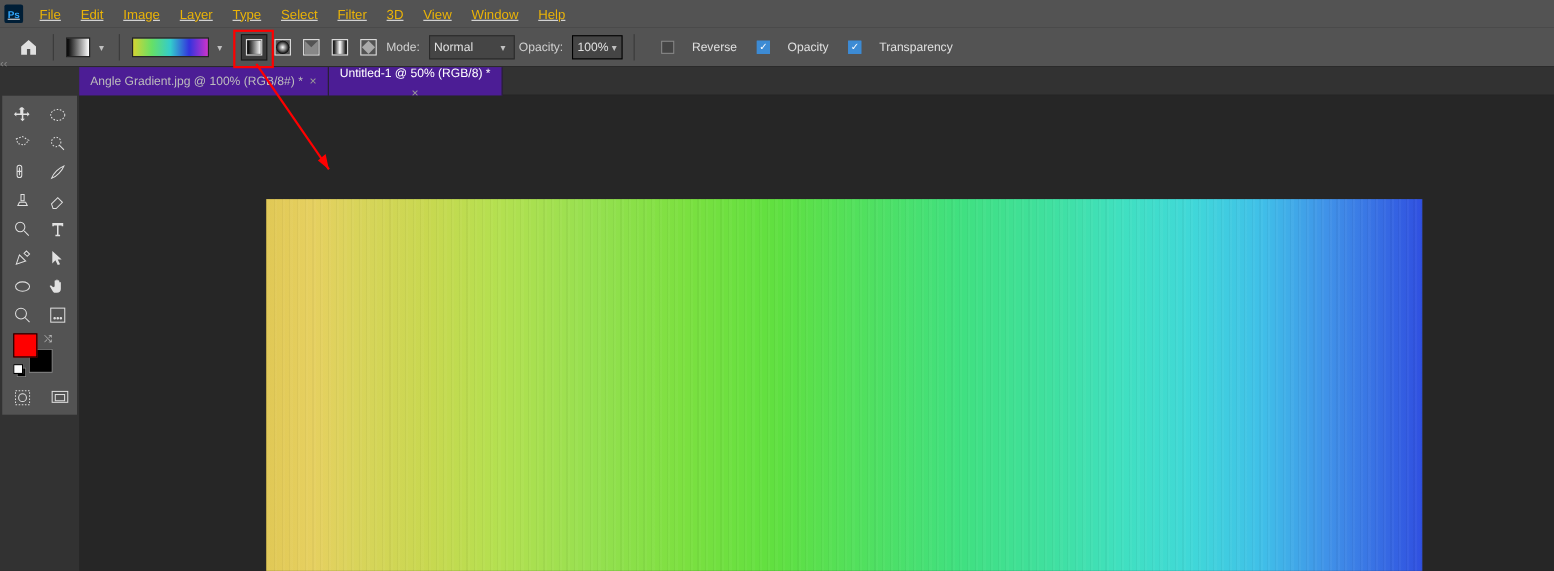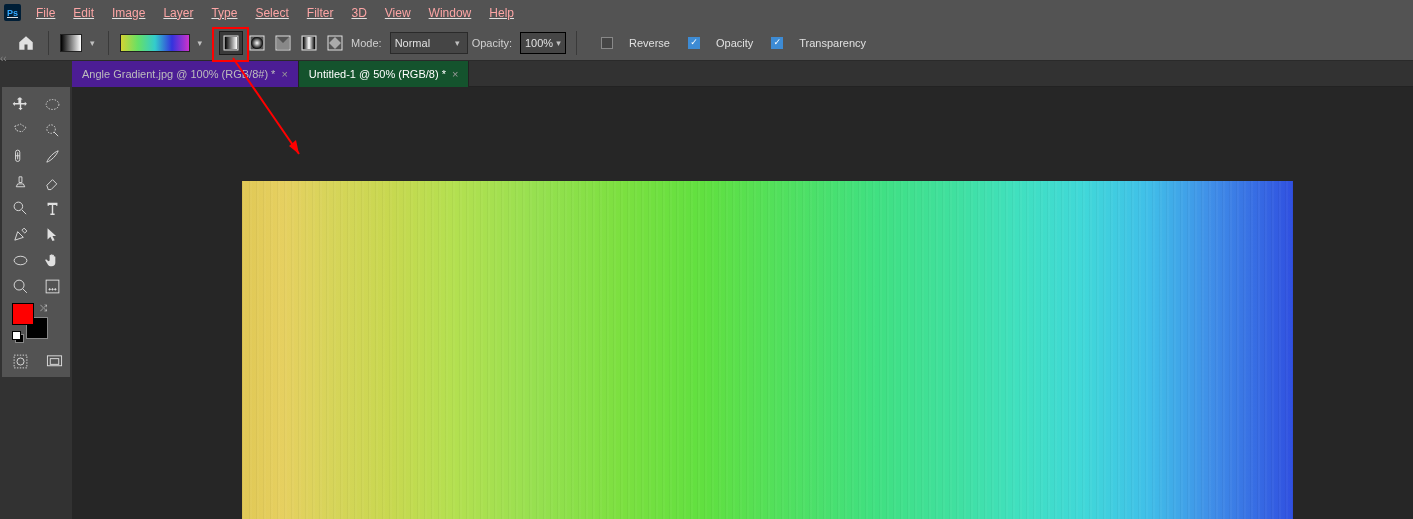--- a/index.html
+++ b/index.html
@@ -1,21 +1,21 @@
 <!DOCTYPE html>
 <html><head>
 <meta charset="utf-8">
 <style>
   * { margin: 0; padding: 0; box-sizing: border-box; font-family: "Segoe UI", Tahoma, sans-serif; }
   body { background: #323232; color: #e0e0e0; width: 1413px; height: 519px; overflow: hidden; position: relative; }
   
   
   .menubar { height: 25px; background: #535353; display: flex; align-items: center; padding-left: 4px; font-size: 12px; text-decoration: underline; }
   .ps-logo { width: 17px; height: 17px; background: #001e36; color: #31a8ff; font-size: 9px; font-weight: bold; display: flex; align-items: center; justify-content: center; margin-right: 6px; border-radius: 2px; }
-  .menu-item { padding: 3px 9px; color: #fca5a5; cursor: pointer; }
+  .menu-item { padding: 3px 9px; color: #eab308; cursor: pointer; }
 
   
   .optionsbar { height: 36px; background: #535353; border-bottom: 1px solid #2a2a2a; display: flex; align-items: center; padding-left: 14px; font-size: 11px; gap: 4px; }
   .divider { width: 1px; height: 24px; background: #3a3a3a; margin: 0 6px; }
   .home-icon svg { width: 18px; height: 18px; fill: #e0e0e0; }
   .icon-btn { width: 24px; height: 24px; display: flex; align-items: center; justify-content: center; cursor: pointer; border: 1px solid transparent; }
   .grad-swatch { width: 24px; height: 18px; background: linear-gradient(to right,#000,#fff); border: 1px solid #222; }
   .chev { font-size: 9px; color: #c0c0c0; padding: 0 3px; }
   .grad-preview { width: 70px; height: 18px; background: linear-gradient(to right, #d4d433,#66e066,#33cccc,#3333dd,#cc33cc); border: 1px solid #222; }
   
@@ -30,21 +30,21 @@
   
   .checkbox { display:flex; align-items:center; gap:16px; margin-left: 14px; cursor:pointer;}
   .cb-box { width:12px; height:12px; border:1px solid #888; background:#454545; display:flex; align-items:center; justify-content:center; }
   .cb-box.checked { background:#3d8bd4; border-color:#3d8bd4; }
   .cb-box.checked::after { content:"✓"; color:#fff; font-size:9px; line-height:1; }
   .collapse-chev { position:absolute; left:0px; top:53px; font-size:10px; color:#888;}
 
   
   .doc-tabs { position:absolute; left:72px; top:61px; right:0; height:26px; background:#323232; display:flex; border-bottom: 1px solid #222;}
   .doc-tab { height:26px; padding: 0 10px; display:flex; align-items:center; gap:6px; font-size:11px; color:#bdbdbd; background:#4c1d95; border-right:1px solid #222; cursor:pointer;}
-  .doc-tab.active { background:#14532d; color:#ffffff; }
+  .doc-tab.active { background:#4c1d95; color:#ffffff;flex-direction:column; }
   .doc-tab .close-x { font-size:11px; color:#999;}
   
   
   .tools-panel { position:absolute; left:2px; top:87px; width:68px; background:#535353; padding:4px 2px; display:grid; grid-template-columns: 1fr 1fr; gap:0px 0px; }
   .tool { width: 32px; height: 26px; display:flex; align-items:center; justify-content:center; cursor:pointer;}
   .tool svg { width:17px; height:17px; stroke:#e0e0e0; fill:none; stroke-width:1.3; }
   .tool.fill svg { fill:#e0e0e0; stroke:none;}
   
   .color-swatches { grid-column: 1 / span 2; position:relative; height: 40px; margin-top:4px; margin-left:8px;}
   .fg-color { position:absolute; left:0; top:0; width:22px; height:22px; background:#ff0000; border:1px solid #000; }

